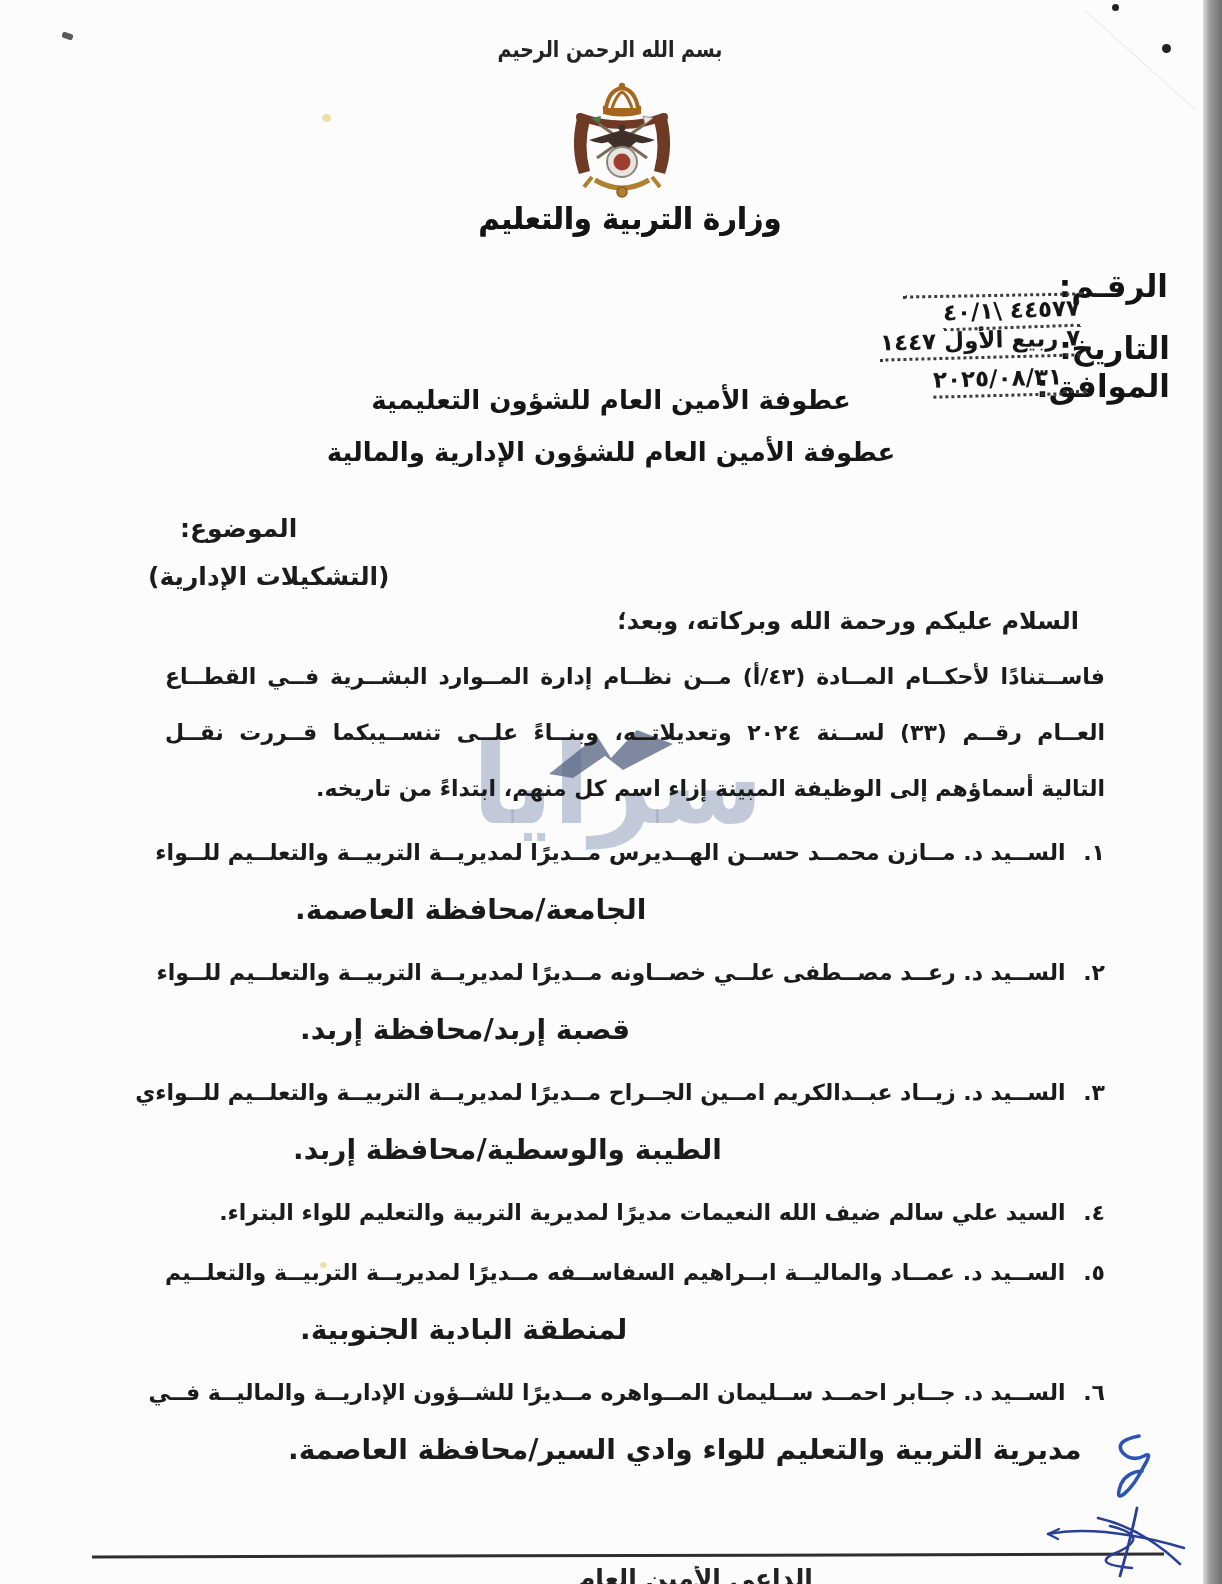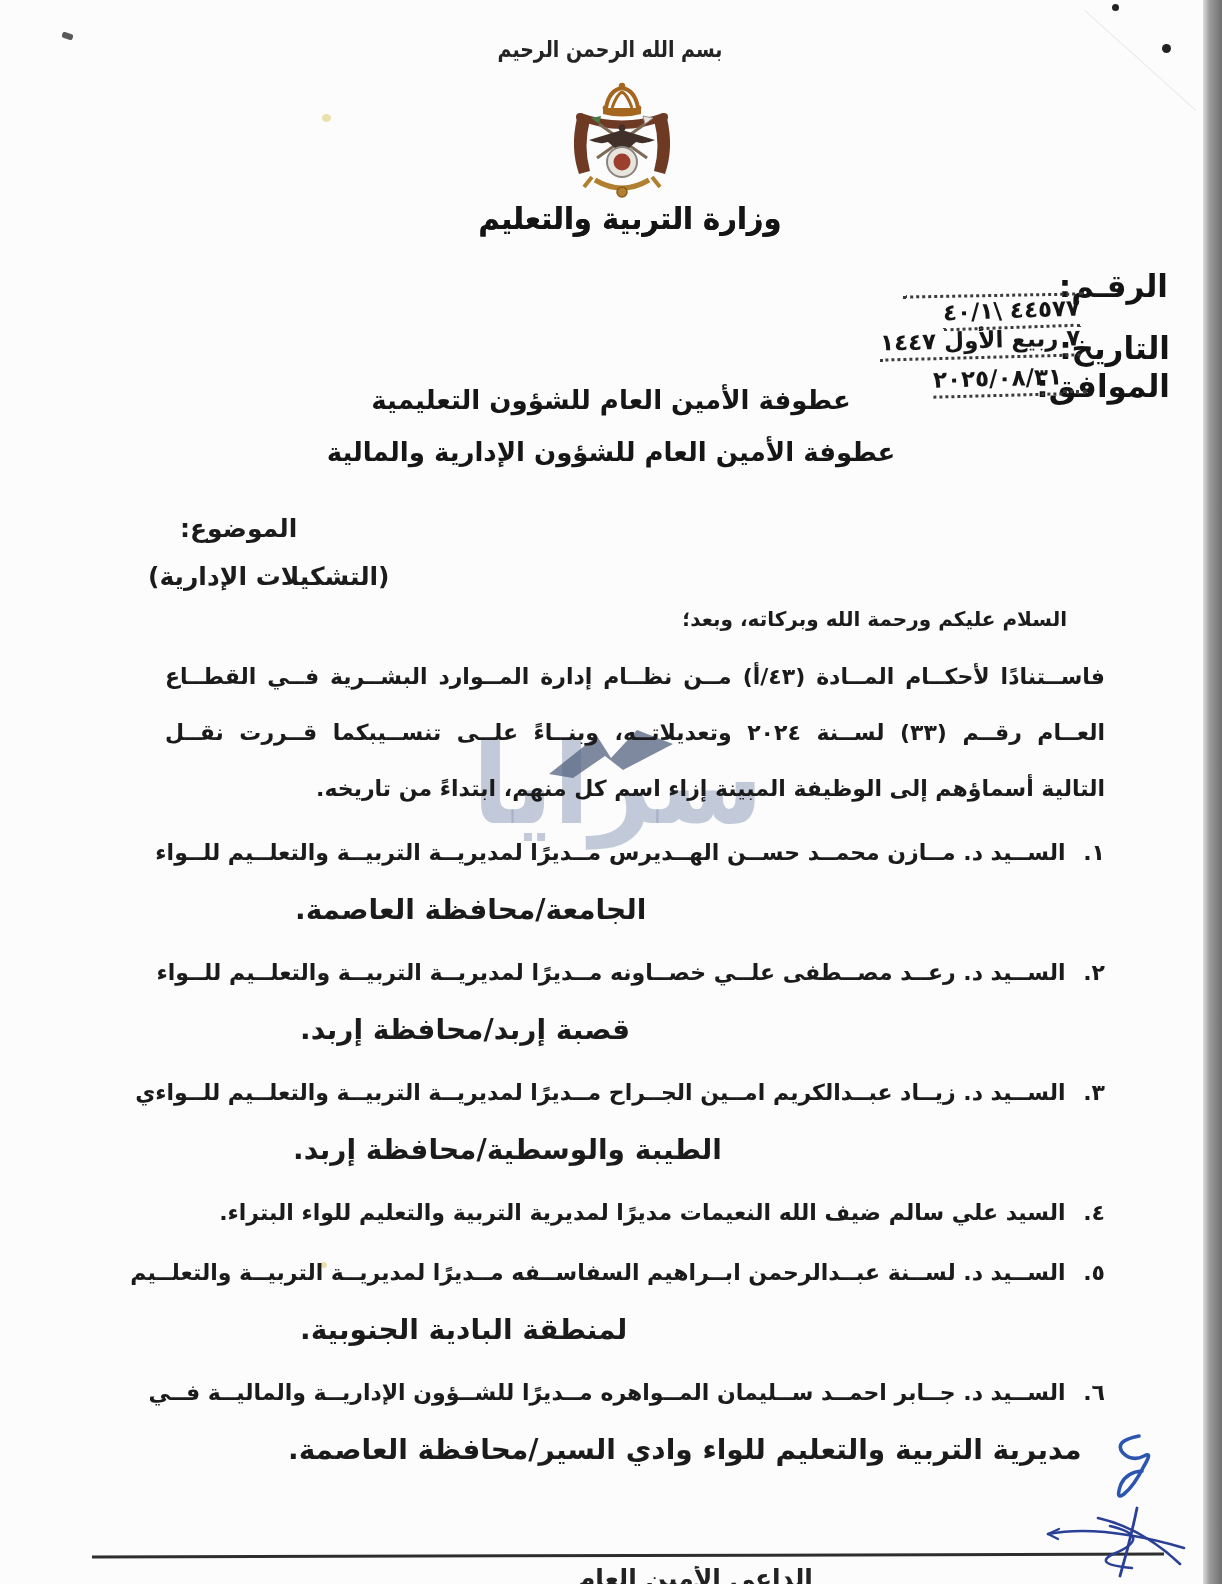--- a/index.html
+++ b/index.html
@@ -17,21 +17,21 @@
     text-align:center;color:#151515;text-shadow:0 0 0.6px #151515;transform:scaleY(1.05);}
   
   .field-label{font-size:31px;font-weight:bold;color:#141414;}
   .dots{border-bottom:3px dotted #3c3c3c;height:22px;}
   .field-value{font-size:23px;font-weight:bold;color:#161616;white-space:nowrap;}
   .ltr{direction:ltr;unicode-bidi:isolate;}
   .dotted-under{border-bottom:3px dotted #3c3c3c;padding-bottom:3px;}
   
   .title-line{left:144px;width:934px;text-align:center;font-size:26px;font-weight:bold;color:#161616;}
   .subject-label{font-size:25px;font-weight:bold;}
-  .greeting{right:155px;font-size:20px;font-weight:bold;white-space:nowrap;}
+  .greeting{right:143px;font-size:24px;font-weight:bold;white-space:nowrap;}
   .bodyline{right:117px;width:940px;font-size:22px;font-weight:bold;line-height:34px;
     color:#1b1b1b;white-space:nowrap;}
   .just{text-align:justify;text-align-last:justify;}
   .cont{font-size:28px;font-weight:bold;white-space:nowrap;color:#1b1b1b;}
   .itemnum{margin-left:10px;}
   
   .watermark-text{top:722px;left:472px;font-size:108px;font-weight:bold;
     color:rgba(146,160,187,0.55);letter-spacing:2px;transform:scaleY(1.02);}
   
   .footer-rule{top:1554px;left:92px;width:1072px;height:3px;background:#2e2e2e;
@@ -142,21 +142,21 @@
   </div>
   <div class="abs cont" style="top:1133px;left:293px;">الطيبة والوسطية/محافظة إربد.</div>
 
   <div class="abs bodyline" style="top:1196px;">
     <span class="itemnum">٤.</span>
     <span>السيد علي سالم ضيف الله النعيمات مديرًا لمديرية التربية والتعليم للواء البتراء.</span>
   </div>
 
   <div class="abs bodyline just" style="top:1256px;">
     <span class="itemnum">٥.</span>
-    <span>الســيد د. لســنة عبــدالرحمن ابــراهيم السفاســفه مــديرًا لمديريــة التربيــة والتعلــيم</span>
+    <span>الســيد د. عمــاد والماليــة ابــراهيم السفاســفه مــديرًا لمديريــة التربيــة والتعلــيم</span>
   </div>
   <div class="abs cont" style="top:1313px;left:300px;">لمنطقة البادية الجنوبية.</div>
 
   <div class="abs bodyline just" style="top:1376px;">
     <span class="itemnum">٦.</span>
     <span>الســيد د. جــابر احمــد ســليمان المــواهره مــديرًا للشــؤون الإداريــة والماليــة فــي</span>
   </div>
   <div class="abs cont" style="top:1433px;left:288px;">مديرية التربية والتعليم للواء وادي السير/محافظة العاصمة.</div>
 
   <svg class="abs" style="top:1428px;left:1093px;" width="72" height="85" viewBox="0 0 72 85">

